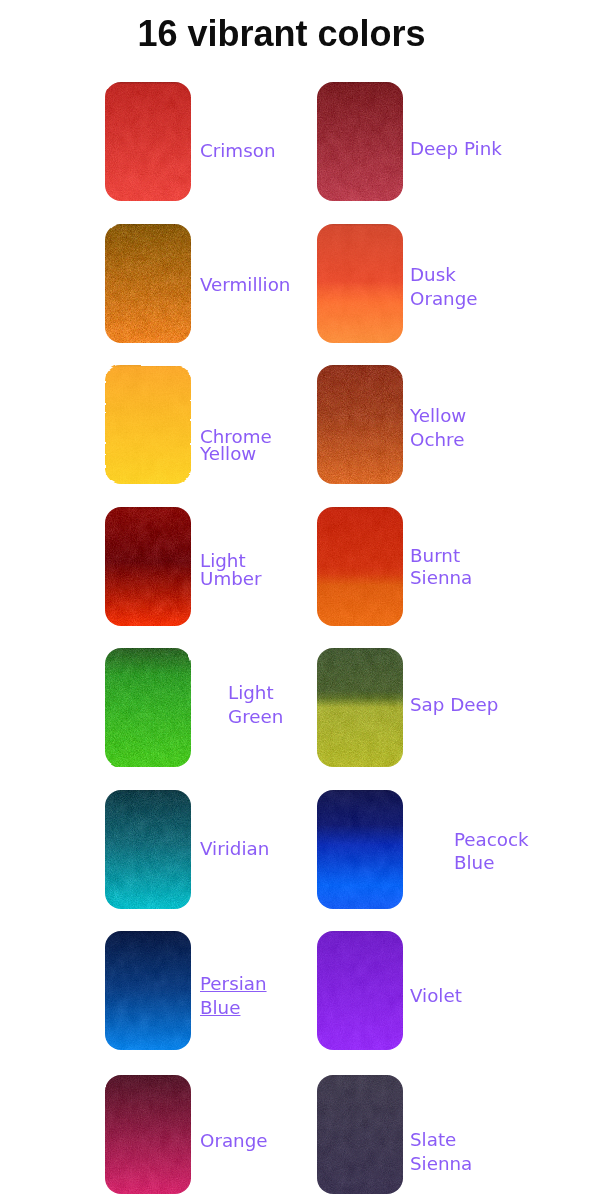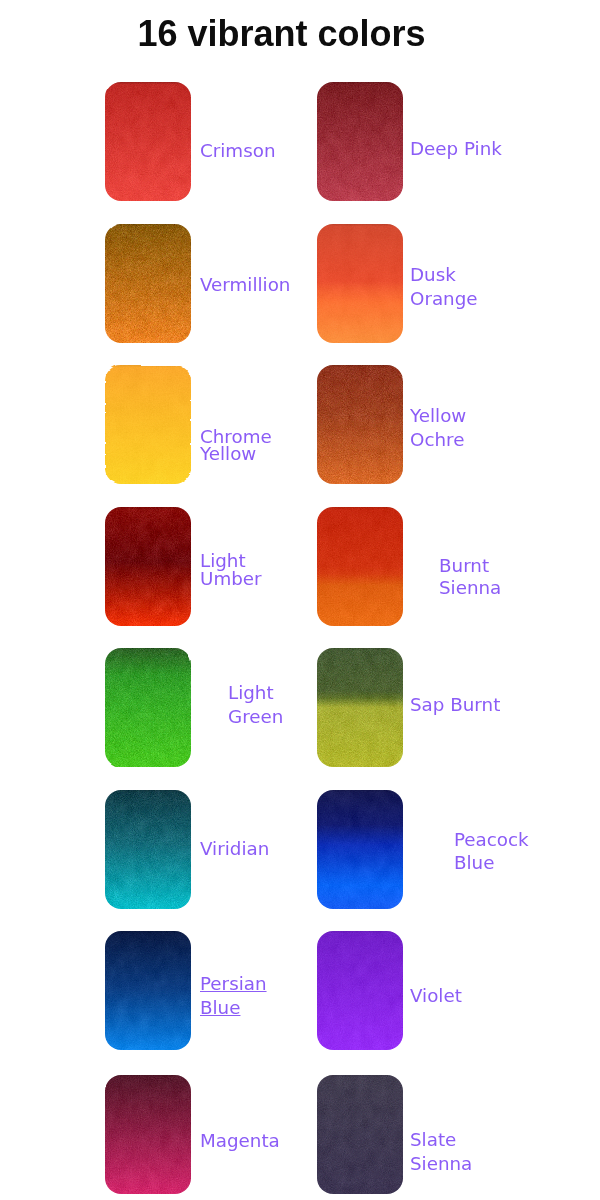--- a/index.html
+++ b/index.html
@@ -113,39 +113,39 @@
         </div>
         <div class="lbl" style="line-height: 17.8px; top: 45.5px;">Light Umber</div>
       </div>
       <div class="cell col1" style="left: 317px; top: 506.5px;">
         <div class="sw">
           <svg viewBox="-1 -1 88 121" width="88" height="121">
             <rect x="0" y="0" width="86" height="119" fill="url(#sg7)" filter="url(#sf7)" mask="url(#sm7)"></rect>
             <rect x="0" y="0" width="86" height="2.4" fill="url(#se7)" mask="url(#sm7)"></rect>
           </svg>
         </div>
-        <div class="lbl" style="line-height: 22.8px; top: 48px; margin-left: 29px;">Burnt Sienna</div>
+        <div class="lbl" style="line-height: 22.8px; top: 38px;">Burnt Sienna</div>
       </div>
       <div class="cell col0" style="left: 105px; top: 648px;">
         <div class="sw">
           <svg viewBox="-1 -1 88 121" width="88" height="121">
             <rect x="0" y="0" width="86" height="119" fill="url(#sg8)" filter="url(#sf8)" mask="url(#sm8)"></rect>
             <rect x="0" y="0" width="86" height="2.4" fill="url(#se8)" mask="url(#sm8)"></rect>
           </svg>
         </div>
         <div class="lbl" style="line-height: 24.2px; top: 33px; margin-left: 28px;">Light Green</div>
       </div>
       <div class="cell col1" style="left: 317px; top: 648px;">
         <div class="sw">
           <svg viewBox="-1 -1 88 121" width="88" height="121">
             <rect x="0" y="0" width="86" height="119" fill="url(#sg9)" filter="url(#sf9)" mask="url(#sm9)"></rect>
             <rect x="0" y="0" width="86" height="2.4" fill="url(#se9)" mask="url(#sm9)"></rect>
           </svg>
         </div>
-        <div class="lbl" style="line-height: 23.6px; top: 44.6px;">Sap Burnt</div>
+        <div class="lbl" style="line-height: 23.6px; top: 44.6px;">Sap Deep</div>
       </div>
       <div class="cell col0" style="left: 105px; top: 789.5px;">
         <div class="sw">
           <svg viewBox="-1 -1 88 121" width="88" height="121">
             <rect x="0" y="0" width="86" height="119" fill="url(#sg10)" filter="url(#sf10)" mask="url(#sm10)"></rect>
             <rect x="0" y="0" width="86" height="2.4" fill="url(#se10)" mask="url(#sm10)"></rect>
           </svg>
         </div>
         <div class="lbl" style="line-height: 17.7px; top: 50.2px;">Viridian</div>
       </div>
@@ -176,21 +176,21 @@
         </div>
         <div class="lbl" style="line-height: 23.6px; top: 52.7px;">Violet</div>
       </div>
       <div class="cell col0" style="left: 105px; top: 1075px;">
         <div class="sw">
           <svg viewBox="-1 -1 88 121" width="88" height="121">
             <rect x="0" y="0" width="86" height="119" fill="url(#sg14)" filter="url(#sf14)" mask="url(#sm14)"></rect>
             <rect x="0" y="0" width="86" height="2.4" fill="url(#se14)" mask="url(#sm14)"></rect>
           </svg>
         </div>
-        <div class="lbl" style="line-height: 17.7px; top: 56.5px;">Magenta</div>
+        <div class="lbl" style="line-height: 17.7px; top: 56.5px;">Orange</div>
       </div>
       <div class="cell col1" style="left: 317px; top: 1075px;">
         <div class="sw">
           <svg viewBox="-1 -1 88 121" width="88" height="121">
             <rect x="0" y="0" width="86" height="119" fill="url(#sg15)" filter="url(#sf15)" mask="url(#sm15)"></rect>
             <rect x="0" y="0" width="86" height="2.4" fill="url(#se15)" mask="url(#sm15)"></rect>
           </svg>
         </div>
         <div class="lbl" style="line-height: 23.6px; top: 53.1px;">Slate Sienna</div>
       </div>

